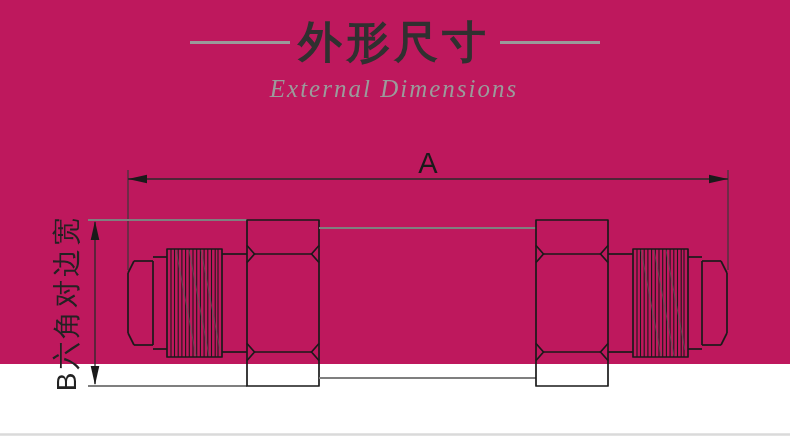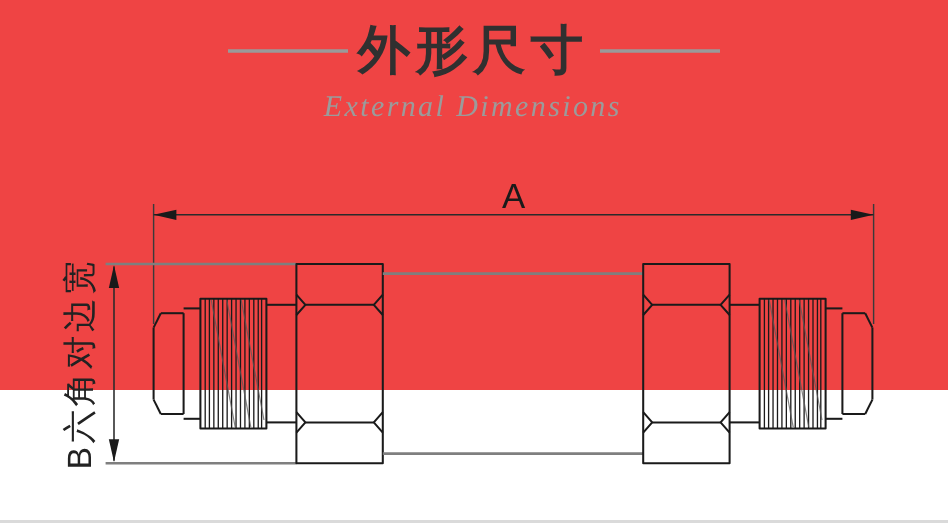--- a/index.html
+++ b/index.html
@@ -7,22 +7,22 @@
     padding: 0;
     background: #ffffff;
     width: 790px;
     height: 437px;
     overflow: hidden;
     font-family: "Liberation Sans", "DejaVu Sans", sans-serif;
   }
   .page {
     position: relative;
     width: 790px;
-    height: 325px;
-    background: #ef4444;
+    height: 364px;
+    background: #be185d;
   }
   svg { display: block; }
   .title-text {
     font-family: "Liberation Sans", "DejaVu Sans", sans-serif;
     font-weight: bold;
     font-size: 44px;
     letter-spacing: 4px;
     fill: #303030;
   }
   .subtitle-text {

